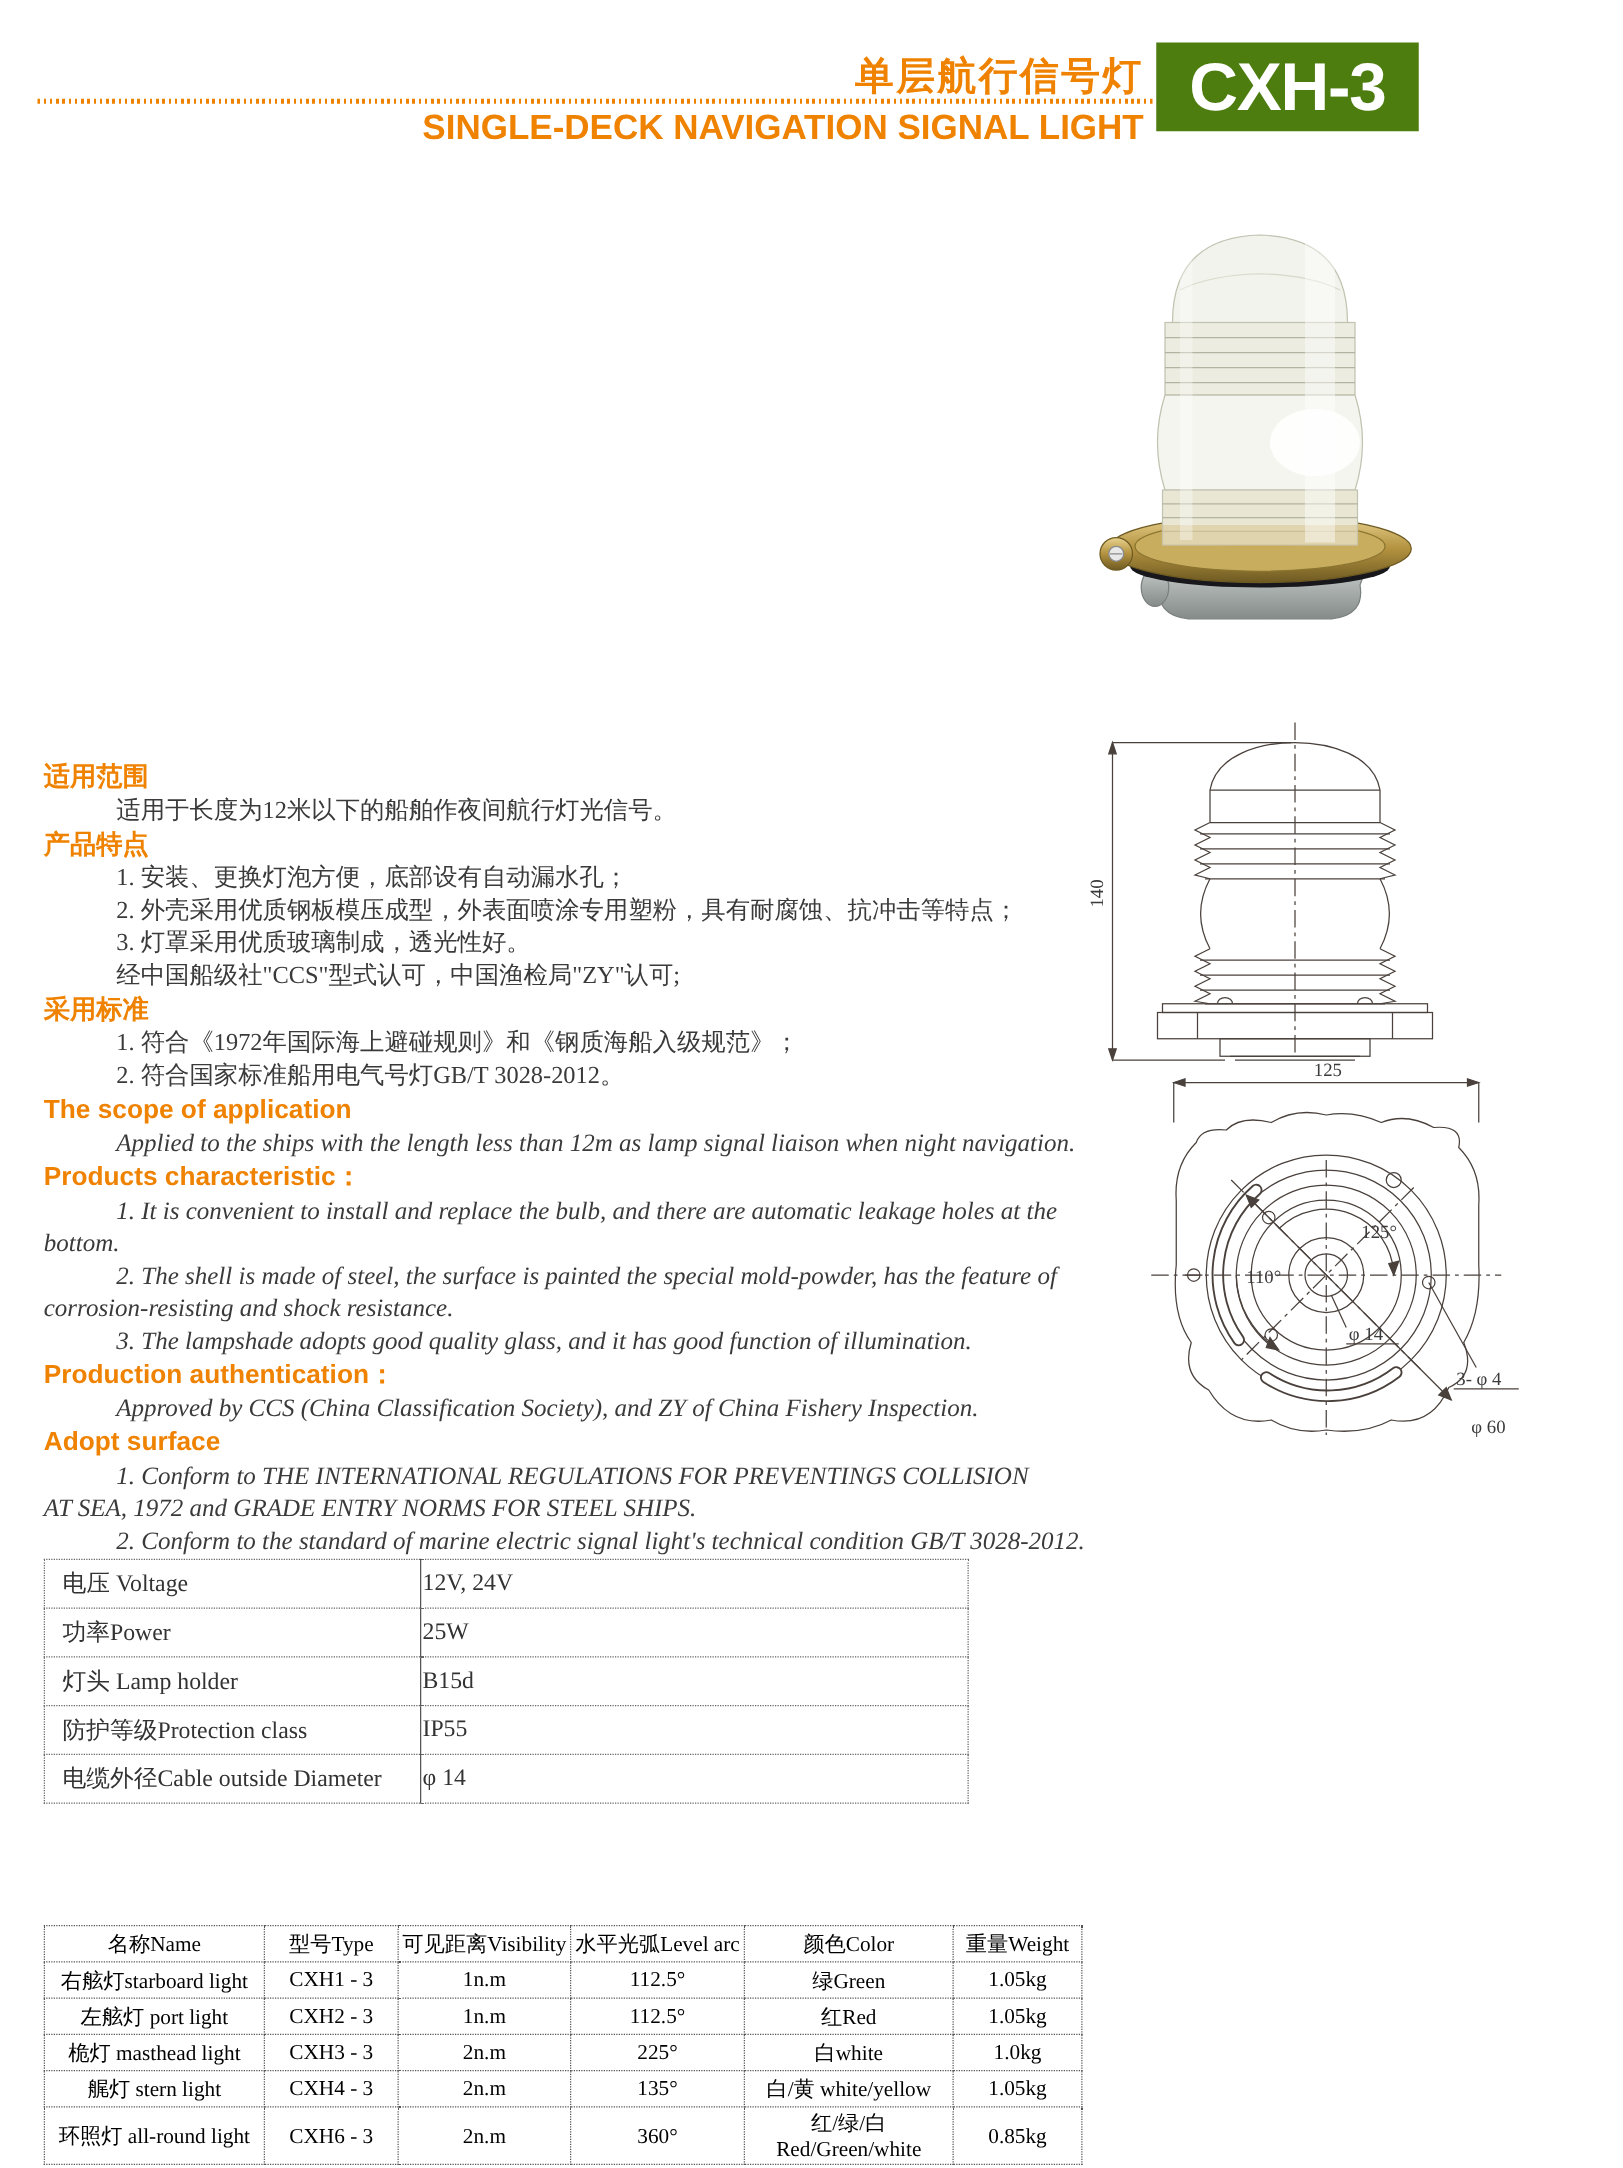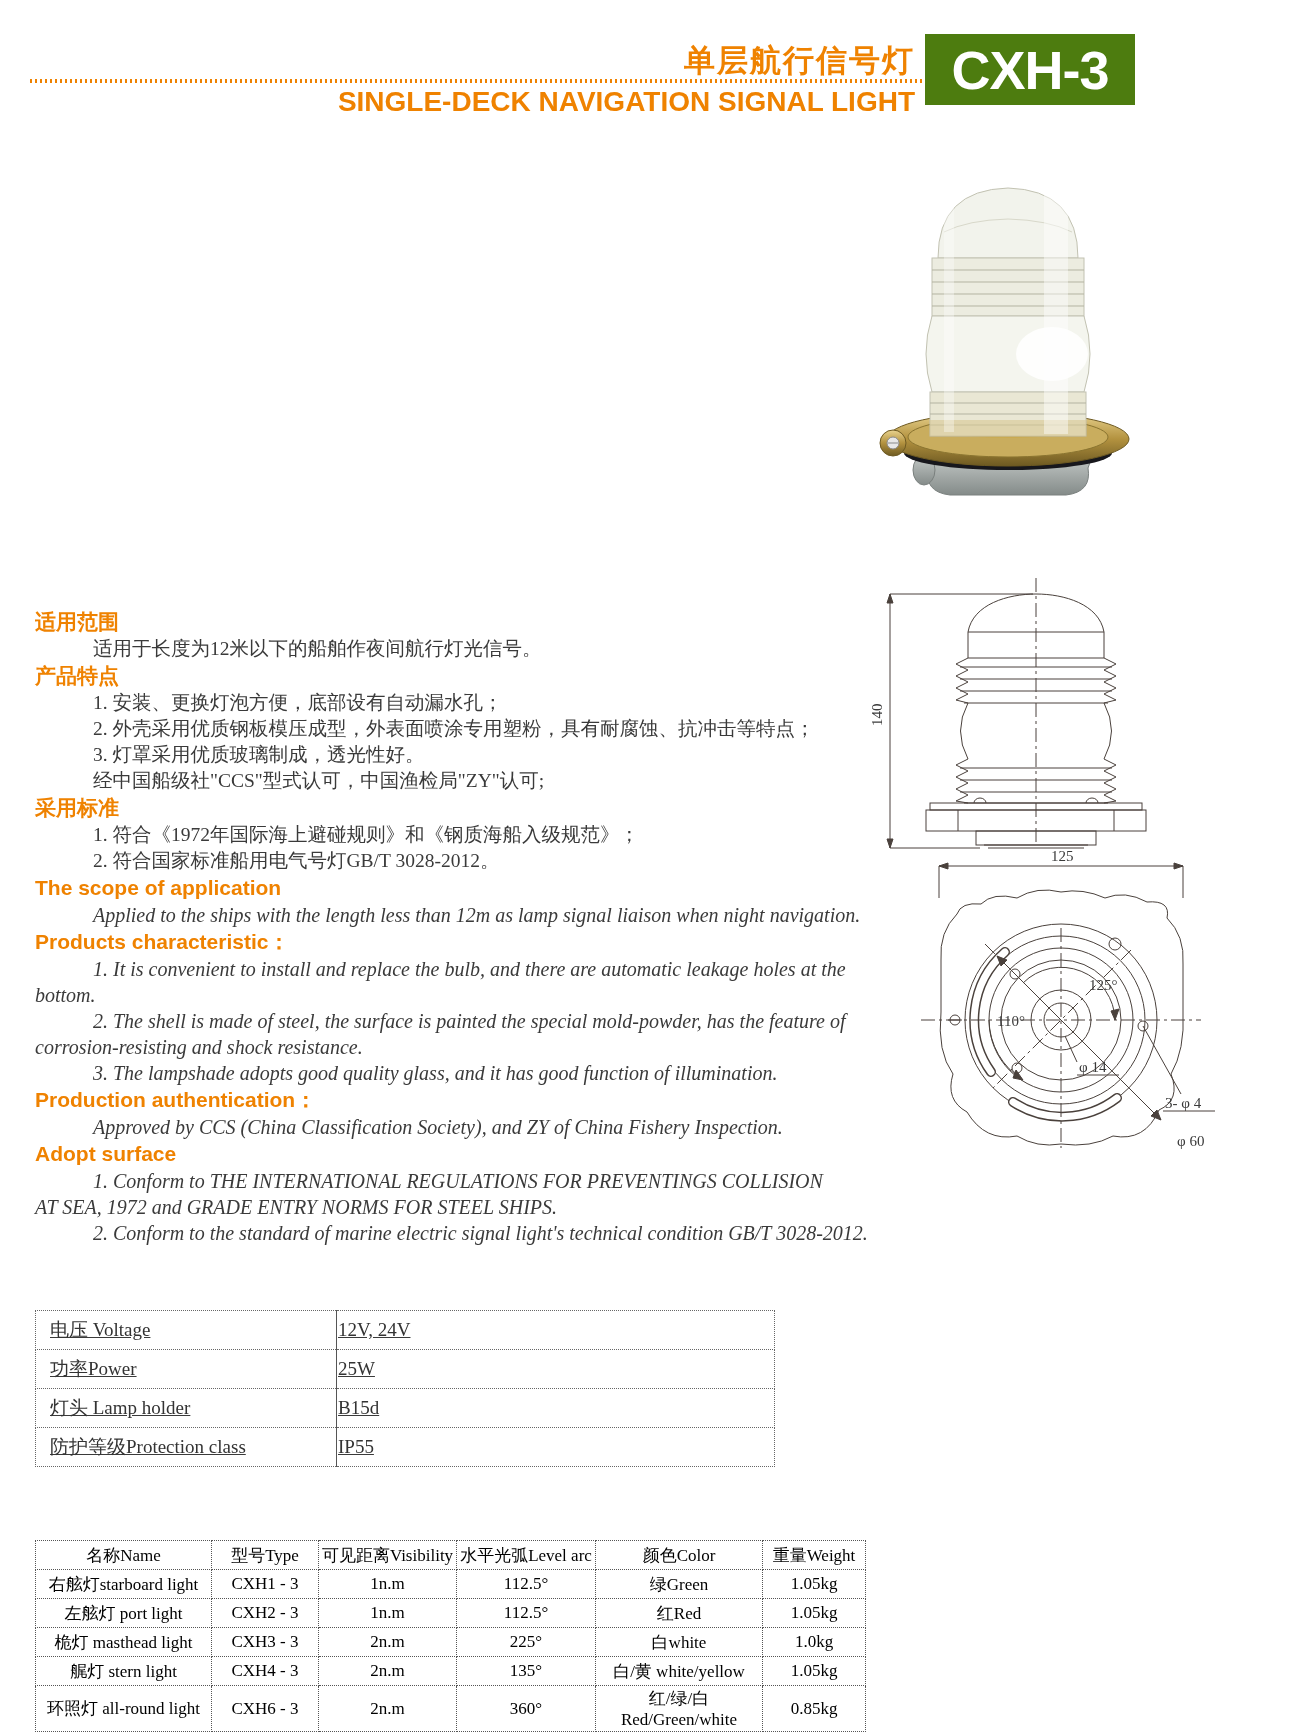--- a/index.html
+++ b/index.html
@@ -21,21 +21,21 @@
   
   .content{position:absolute;left:35px;top:608px;width:795px;}
   .sec-h{margin:0;font-family:"Liberation Sans","DejaVu Sans",sans-serif;font-weight:bold;
          font-size:21px;line-height:28px;color:#ef8200;}
   .ln{margin:0;font-size:19.5px;line-height:26px;white-space:nowrap;color:#3a3a3a;}
   .ln.en{font-size:20px;font-style:italic;}
   .ind{padding-left:58px;}
 
   
   table{border-collapse:collapse;}
-  .spec-table{position:absolute;left:35px;top:1310px;width:740px;text-decoration:underline;}
+  .spec-table{position:absolute;left:35px;top:1247px;width:740px;}
   .spec-table td{border:1px dotted #666;height:36px;font-size:19px;color:#333;}
   .spec-table td.lbl{width:285px;padding-left:14px;border-right:1px solid #555;}
   .spec-table td.val{}
 
   .model-table{position:absolute;left:35px;top:1540px;width:830px;table-layout:fixed;}
   .model-table th,.model-table td{border:1px dotted #555;height:26px;font-size:17px;
         font-weight:normal;text-align:center;color:#000000;overflow:hidden;}
   .model-table col:nth-child(1){width:176px;}
   .model-table col:nth-child(2){width:107px;}
   .model-table col:nth-child(3){width:138px;}
@@ -270,20 +270,24 @@
         <td class="val">25W</td>
       </tr>
       <tr>
         <td class="lbl">灯头 Lamp holder</td>
         <td class="val">B15d</td>
       </tr>
       <tr>
         <td class="lbl">防护等级Protection class</td>
         <td class="val">IP55</td>
       </tr>
+      <tr>
+        <td class="lbl">电缆外径Cable outside Diameter</td>
+        <td class="val">φ 14</td>
+      </tr>
     </tbody>
   </table>
 
   <table class="model-table">
     <colgroup>
         <col>
         <col>
         <col>
         <col>
         <col>

